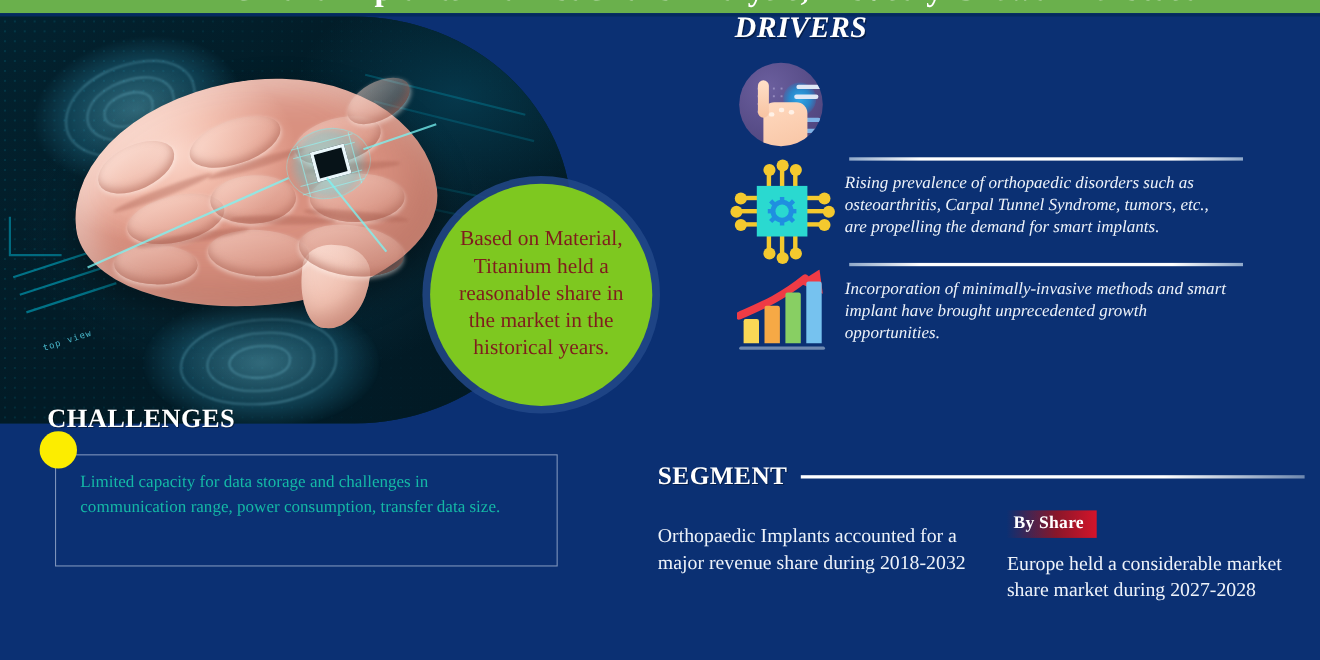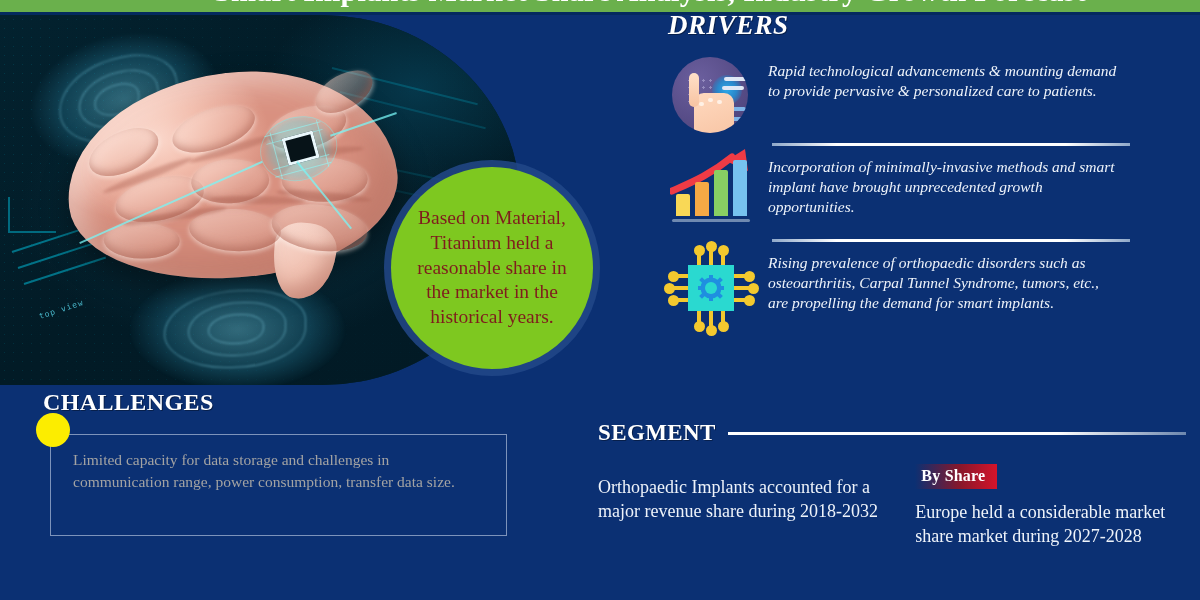--- a/index.html
+++ b/index.html
@@ -155,29 +155,29 @@
   .ico-bars .b4{left:67px;width:14px;height:56px;background:#76c2ef;}
   .ico-bars .arrow{position:absolute;left:4px;top:2px;width:82px;height:48px;}
 
   
   .ico-chip .body{position:absolute;left:22px;top:22px;width:46px;height:46px;background:#2ad9d0;}
   .ico-chip .gear{position:absolute;left:32px;top:32px;width:26px;height:26px;}
   .ico-chip .pin{position:absolute;background:#f4c92e;}
   .ico-chip .pad{position:absolute;width:11px;height:11px;border-radius:50%;background:#f4c92e;}
 
   
-  .challenges{position:absolute;left:40px;top:389px;width:480px;}
+  .challenges{position:absolute;left:40px;top:368px;width:480px;}
   .challenges .head{
     font-family:"Liberation Serif",serif;font-weight:bold;font-size:24px;color:#ffffff;letter-spacing:.4px;
     margin:0 0 18px 3px;text-shadow:1px 1px 0 rgba(0,0,0,.35);
   }
   .ch-box{position:relative;margin-left:10px;width:455px;height:100px;border:1px solid #7d93bb;}
   .ch-dot{position:absolute;left:-15px;top:-22px;width:34px;height:34px;border-radius:50%;background:#fced00;}
   .ch-text{
-    position:absolute;left:22px;top:14px;width:400px;color:#a3a3a3;font-size:15.5px;line-height:1.42;
+    position:absolute;left:22px;top:14px;width:400px;color:#14b8a6;font-size:15.5px;line-height:1.42;
     font-family:"Liberation Serif",serif;
   }
 
   
   .segment{position:absolute;left:598px;top:420px;width:600px;}
   .seg-headrow{display:flex;align-items:center;gap:12px;}
   .seg-headrow .head{
     font-family:"Liberation Serif",serif;font-weight:bold;font-size:23px;color:#ffffff;letter-spacing:.4px;
     text-shadow:1px 1px 0 rgba(0,0,0,.35);white-space:nowrap;
   }
@@ -285,37 +285,20 @@
           <div class="bar" style="left:52px;top:50px;width:22px;background:#7fb4e8;"></div>
           <div class="bar" style="left:56px;top:60px;width:18px;background:#7fb4e8;"></div>
           <div class="hand">
             <div class="nail" style="left:5px;top:9px;"></div>
             <div class="nail" style="left:14px;top:5px;"></div>
             <div class="nail" style="left:23px;top:7px;"></div>
           </div>
           <div class="finger"></div>
         </div>
       </div>
-      <div class="d-text">Rapid technological advancements &amp; mounting demand to provide pervasive &amp; personalized care to patients.</div>
-    </div>
-
-    <div class="driver-row">
-      <div class="sep"></div>
-      <div class="ico ico-bars">
-        <svg class="arrow" viewBox="0 0 82 48">
-          <path d="M2 42 C20 34 40 26 62 8" stroke="#ef3b45" stroke-width="7" fill="none" stroke-linecap="round"></path>
-          <polygon points="75,0 78,22 56,12" fill="#ef3b45"></polygon>
-        </svg>
-        <div class="b b1"></div>
-          <div class="b b2"></div>
-          <div class="b b3"></div>
-          <div class="b b4"></div>
-        <div class="base"></div>
-      </div>
-      <div class="d-text">Incorporation of minimally-invasive methods and smart implant have brought unprecedented growth opportunities.</div>
     </div>
 
     <div class="driver-row">
       <div class="sep"></div>
       <div class="ico ico-chip">
 
         <div class="pin" style="left:31px;top:10px;width:4px;height:13px;"></div>
         <div class="pin" style="left:43px;top:6px;width:4px;height:17px;"></div>
         <div class="pin" style="left:55px;top:10px;width:4px;height:13px;"></div>
         <div class="pad" style="left:28px;top:2px;"></div>
@@ -355,20 +338,36 @@
               <rect x="22" y="11" width="5" height="4"></rect>
             <rect x="2" y="3" width="4" height="5" transform="rotate(-45 4 5)"></rect>
             <rect x="20" y="3" width="4" height="5" transform="rotate(45 22 5)"></rect>
             <rect x="2" y="18" width="4" height="5" transform="rotate(45 4 21)"></rect>
             <rect x="20" y="18" width="4" height="5" transform="rotate(-45 22 21)"></rect>
           </g>
         </svg>
       </div>
       <div class="d-text"> Rising prevalence of orthopaedic disorders such as osteoarthritis, Carpal Tunnel Syndrome, tumors, etc., are propelling the demand for smart implants.</div>
     </div>
+
+    <div class="driver-row">
+      <div class="sep"></div>
+      <div class="ico ico-bars">
+        <svg class="arrow" viewBox="0 0 82 48">
+          <path d="M2 42 C20 34 40 26 62 8" stroke="#ef3b45" stroke-width="7" fill="none" stroke-linecap="round"></path>
+          <polygon points="75,0 78,22 56,12" fill="#ef3b45"></polygon>
+        </svg>
+        <div class="b b1"></div>
+          <div class="b b2"></div>
+          <div class="b b3"></div>
+          <div class="b b4"></div>
+        <div class="base"></div>
+      </div>
+      <div class="d-text">Incorporation of minimally-invasive methods and smart implant have brought unprecedented growth opportunities.</div>
+    </div>
   </div>
 
   <div class="challenges">
     <div class="head">CHALLENGES</div>
     <div class="ch-box">
       <div class="ch-dot"></div>
       <div class="ch-text">Limited capacity for data storage and challenges in communication range, power consumption, transfer data size.</div>
     </div>
   </div>
 

